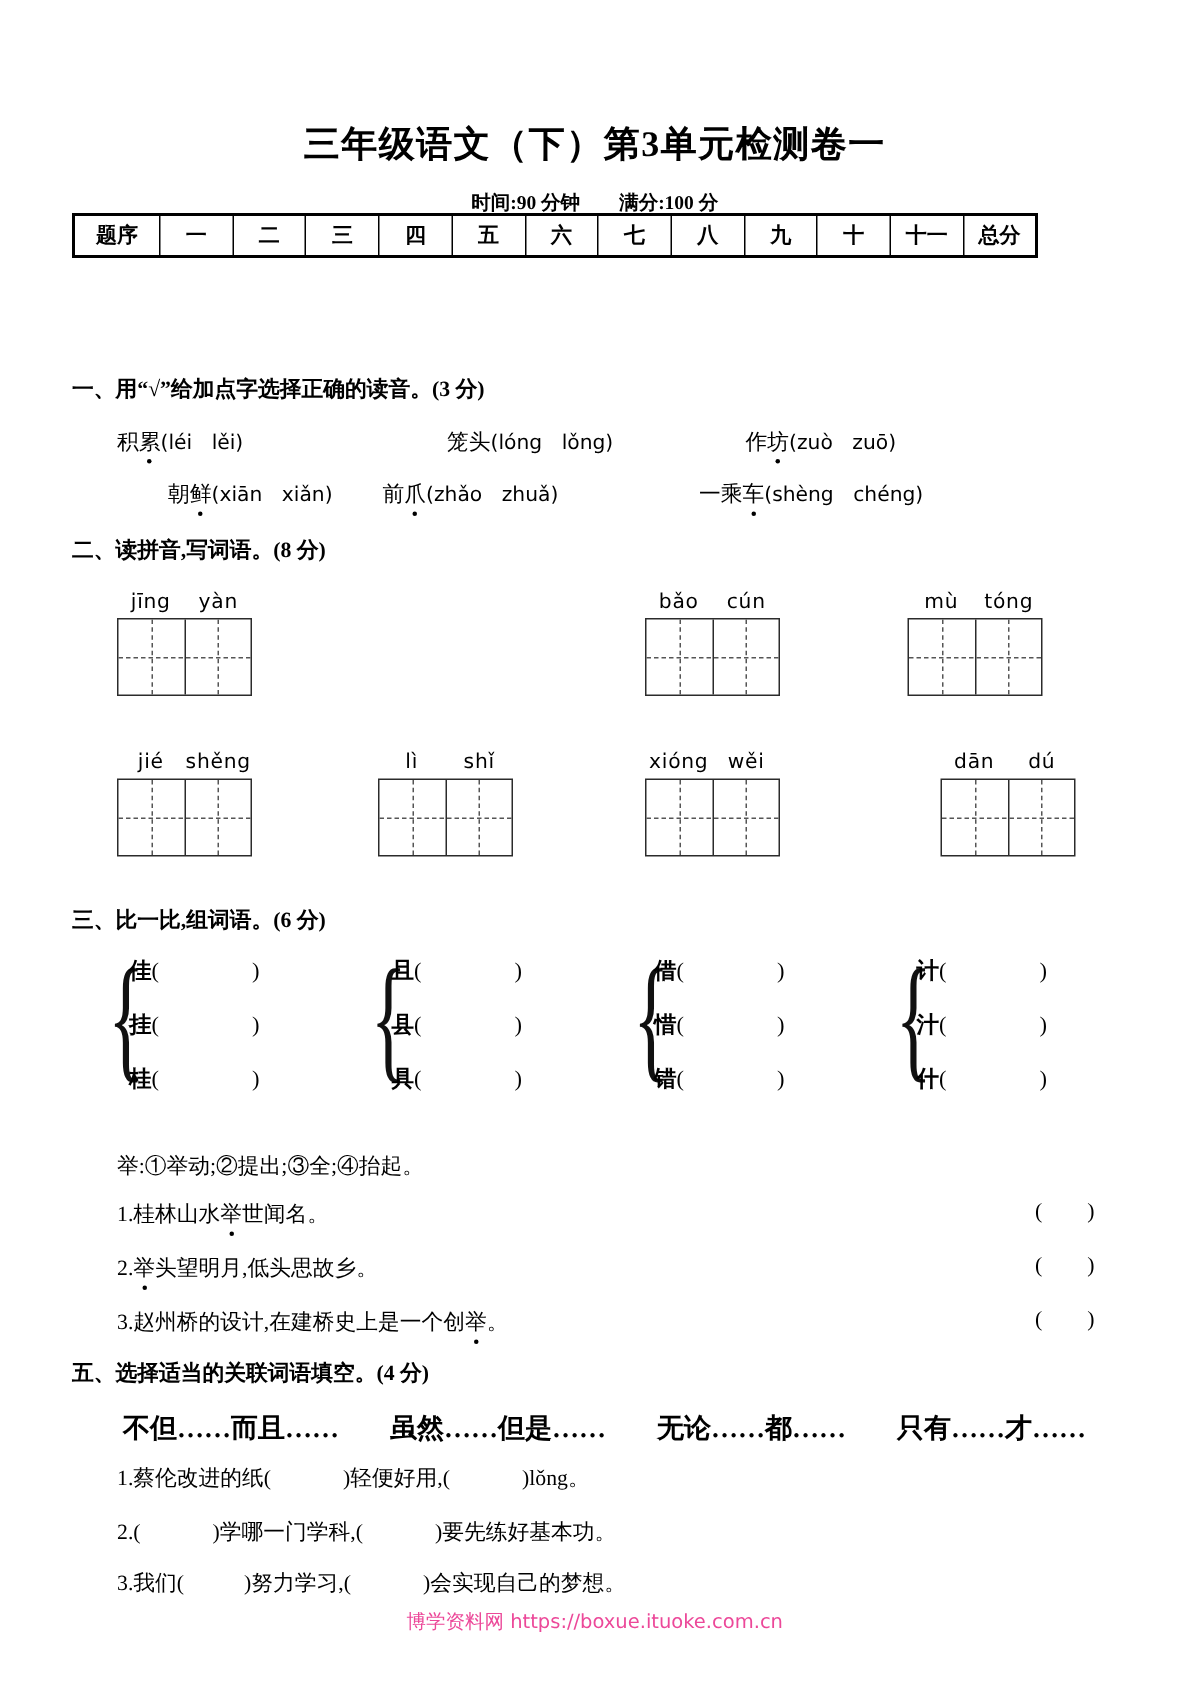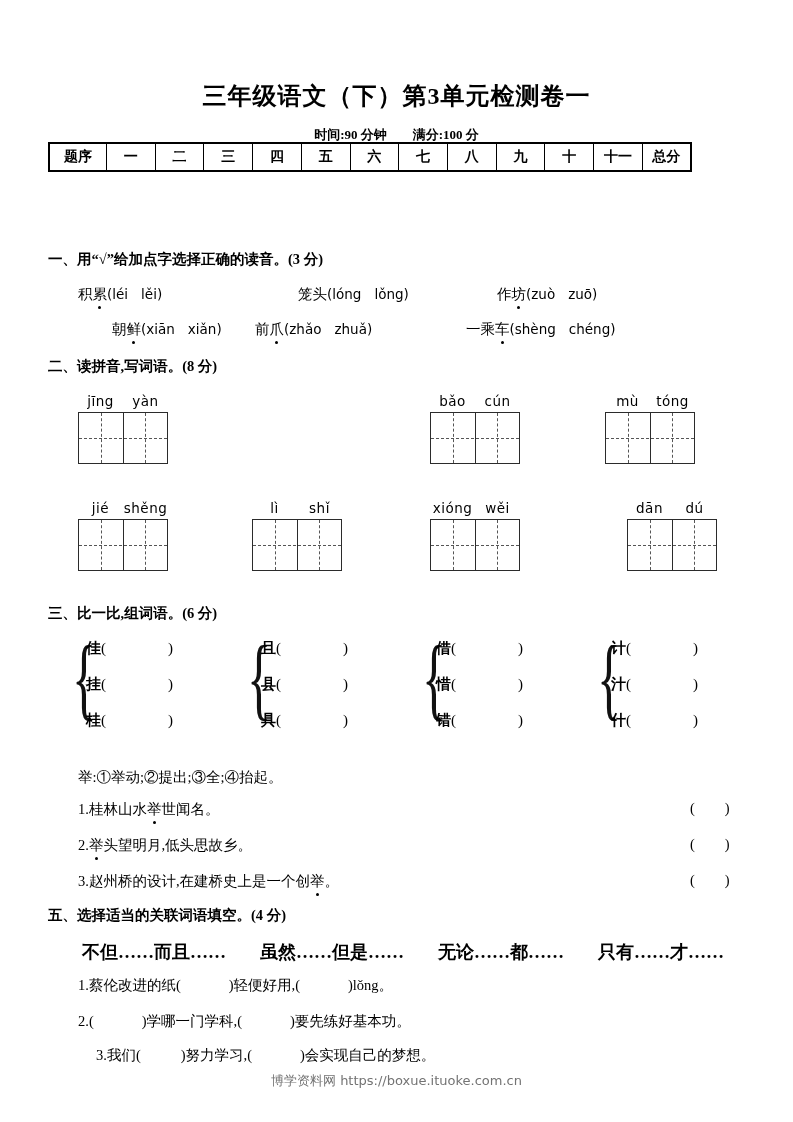--- a/index.html
+++ b/index.html
@@ -186,21 +186,21 @@
   .fill-blank { display: inline-block; width: 48px; }
   .fill-blank-sm { display: inline-block; width: 40px; }
 
   
   .footer {
     position: absolute;
     left: 0; top: 1072px;
     width: 793px;
     text-align: center;
     font-size: 13px;
-    color: #737373;
+    color: #ec4899;
     font-family: "DejaVu Sans", sans-serif;
     white-space: nowrap;
   }
   .page-no {
     position: absolute;
     left: 0; top: 1078px;
     width: 793px;
     text-align: center;
     font-size: 13px;
     color: #b5b5b5;
@@ -403,19 +403,19 @@
   </div>
 
   <div class="qline" style="left:78px; top:976px;">
     <span>1.</span><span>蔡伦改进的纸(</span><span class="fill-blank"></span><span>)轻便好用,(</span><span class="fill-blank"></span><span>)lǒng。</span>
   </div>
 
   <div class="qline" style="left:78px; top:1012px;">
     <span>2.</span><span>(</span><span class="fill-blank"></span><span>)学哪一门学科,(</span><span class="fill-blank"></span><span>)要先练好基本功。</span>
   </div>
 
-  <div class="qline" style="left:96px; top:1046px;">
+  <div class="qline" style="left:78px; top:1046px;">
     <span>3.</span><span>我们(</span><span class="fill-blank-sm"></span><span>)努力学习,(</span><span class="fill-blank"></span><span>)会实现自己的梦想。</span>
   </div>
 
   <div class="footer">博学资料网 https://boxue.ituoke.com.cn</div>
 
 </div>
 
 </body></html>

